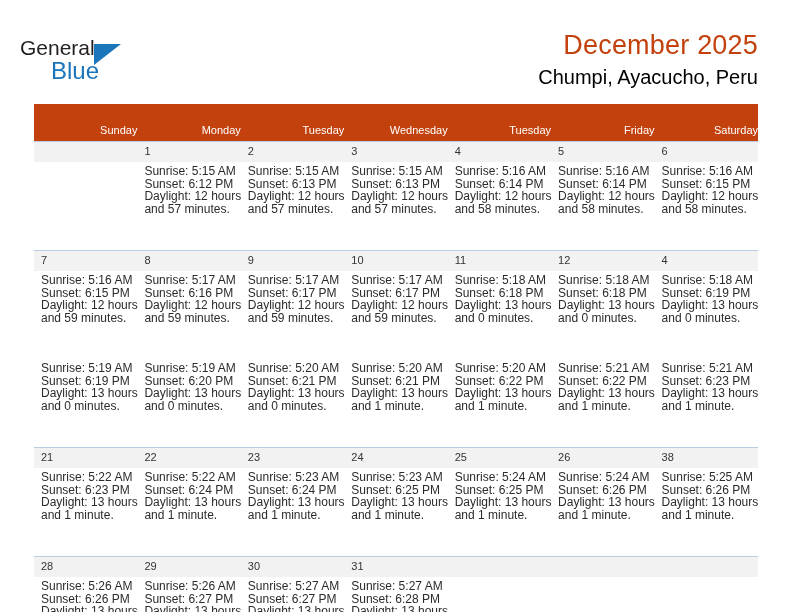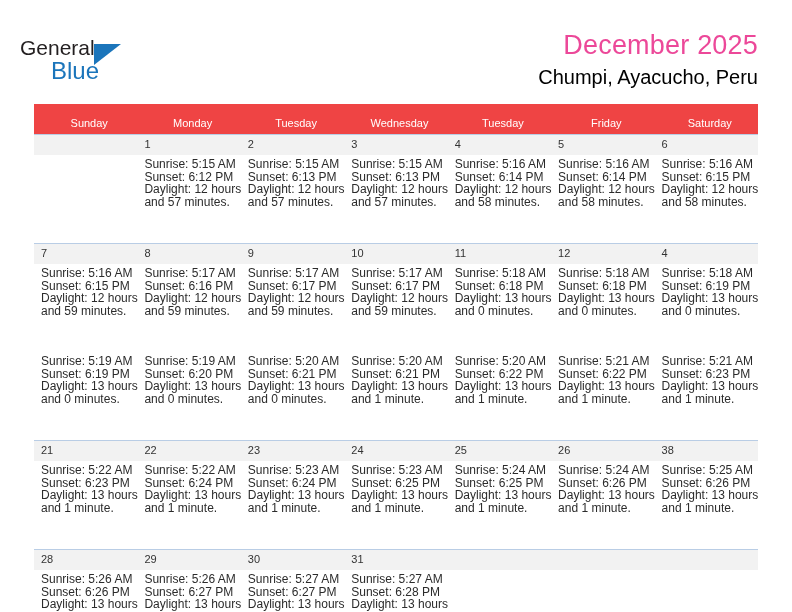--- a/index.html
+++ b/index.html
@@ -65,47 +65,47 @@
 
   .title-block {
     position: absolute;
     right: 0;
     top: 0;
     text-align: right;
   }
   .cal-title {
     font-size: 27px;
     font-weight: normal;
-    color: #ec4899;
+    color: #c2410c;
     line-height: 34px;
     letter-spacing: 0.2px;
   }
   .cal-subtitle {
     font-size: 20px;
     color: #000000;
     line-height: 20px;
     margin-top: 5px;
   }
 
   
   .calendar {
     position: absolute;
     left: 34px;
     top: 104px;
     width: 724px;
     border-collapse: collapse;
     table-layout: fixed;
   }
   .calendar th {
-    background: #ef4444;
+    background: #c2410c;
     color: #ffffff;
     font-size: 11px;
     font-weight: normal;
-    text-align: center;
-    padding: 13px 0 5px 7px;
+    text-align: right;
+    padding: 20px 0 5px 7px;
     height: 12px;
     border: none;
   }
   .calendar td {
     vertical-align: top;
     padding: 0;
     border: none;
     height: 88px;
     width: 103.42px;
     position: relative;

